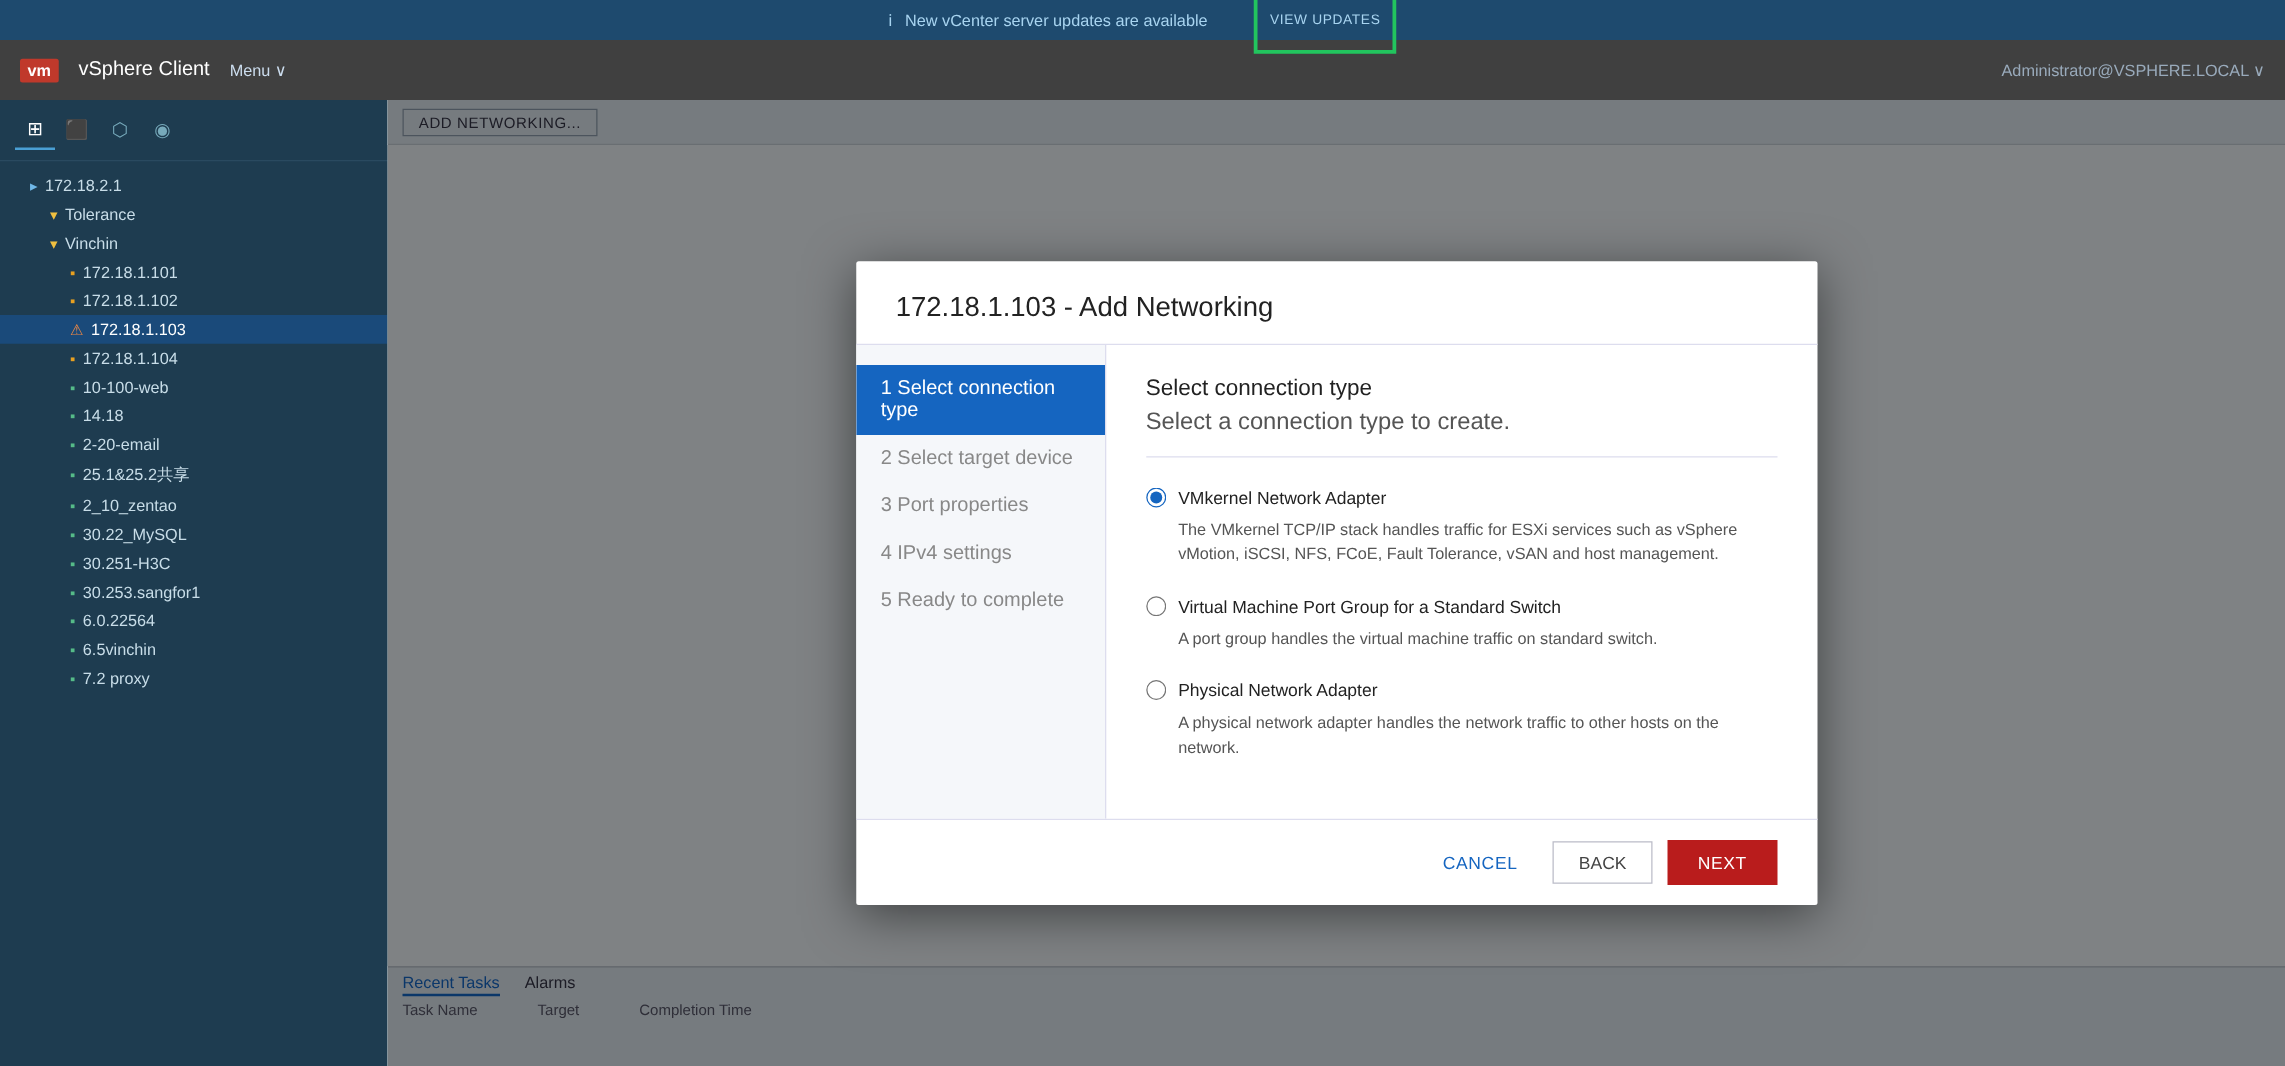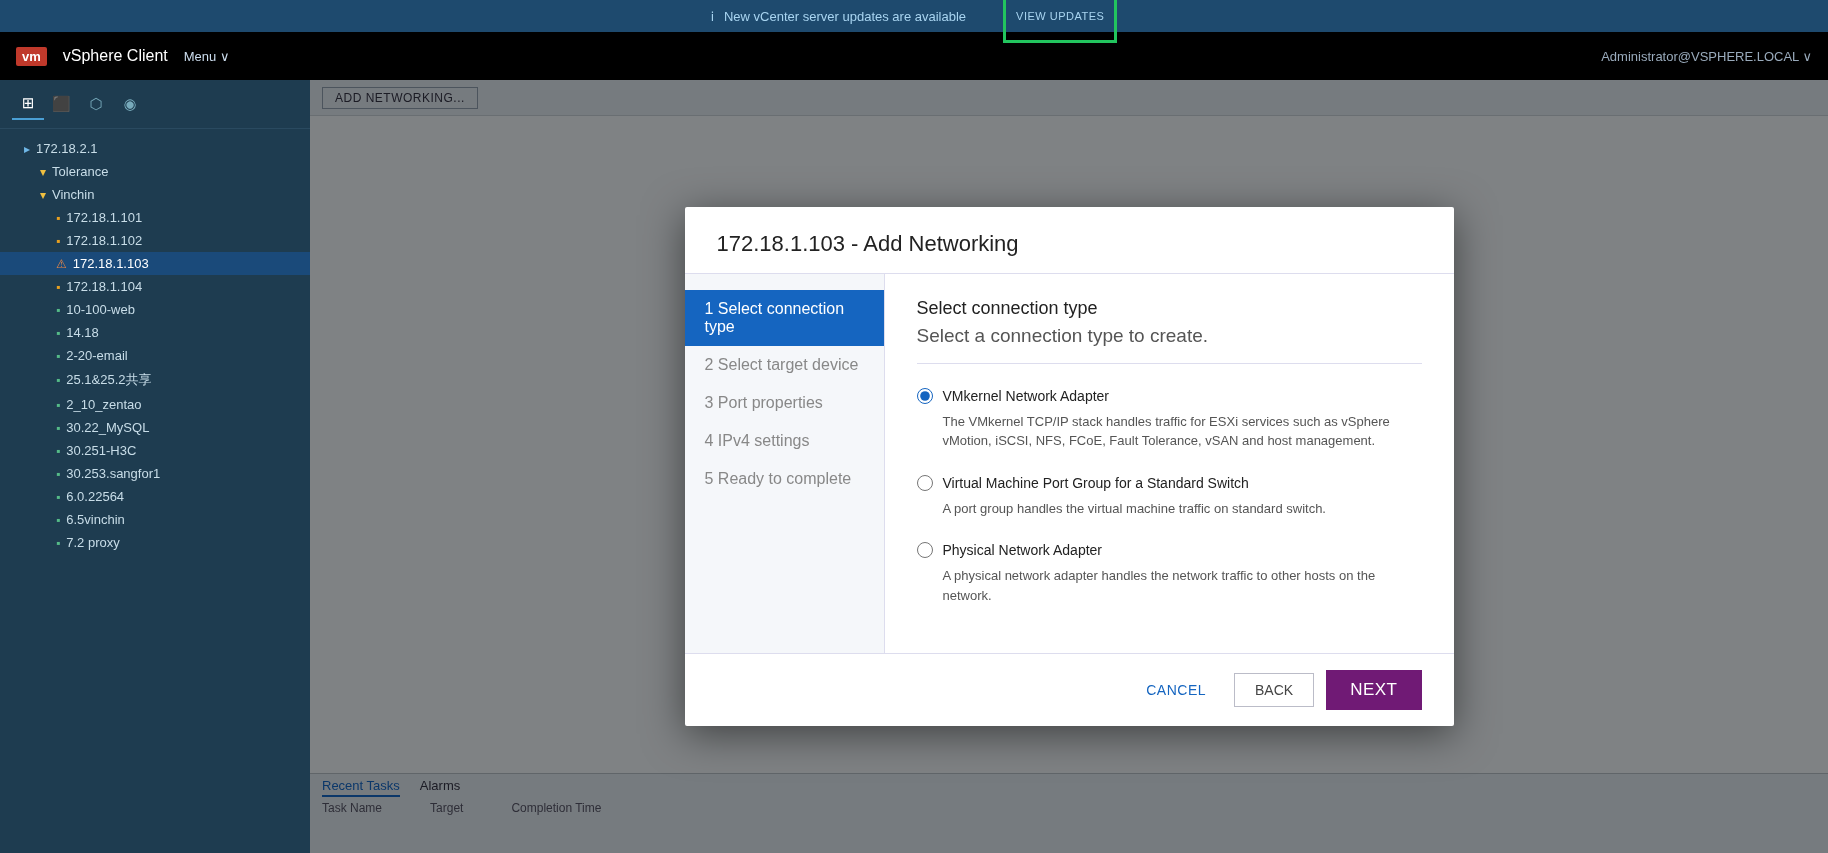--- a/index.html
+++ b/index.html
@@ -22,21 +22,21 @@
       color: #a8d4f0;
       padding: 18px 10px;
       font-size: 11px;
       cursor: pointer;
       letter-spacing: 0.5px;
       margin-left: 27px;
     }
 
     
     .header-bar {
-      background: #000000;
+      background: #404040;
       height: 48px;
       display: flex;
       align-items: center;
       padding: 0 16px;
       gap: 16px;
     }
     .vm-logo {
       background: #c0392b;
       color: white;
       font-weight: bold;
@@ -256,24 +256,24 @@
     }
     .btn-back {
       background: white;
       border: 1px solid #bbbcc8;
       color: #444;
       font-size: 14px;
       padding: 8px 20px;
       cursor: pointer;
     }
     .btn-next {
-      background: #701a75;
+      background: #b91c1c;
       border: none;
       color: white;
-      font-size: 17px;
+      font-size: 14px;
       font-weight: 500;
       letter-spacing: 0.5px;
       padding: 10px 24px;
       cursor: pointer;
     }
 
     
     .tasks-bar {
       position: absolute;
       bottom: 0;

